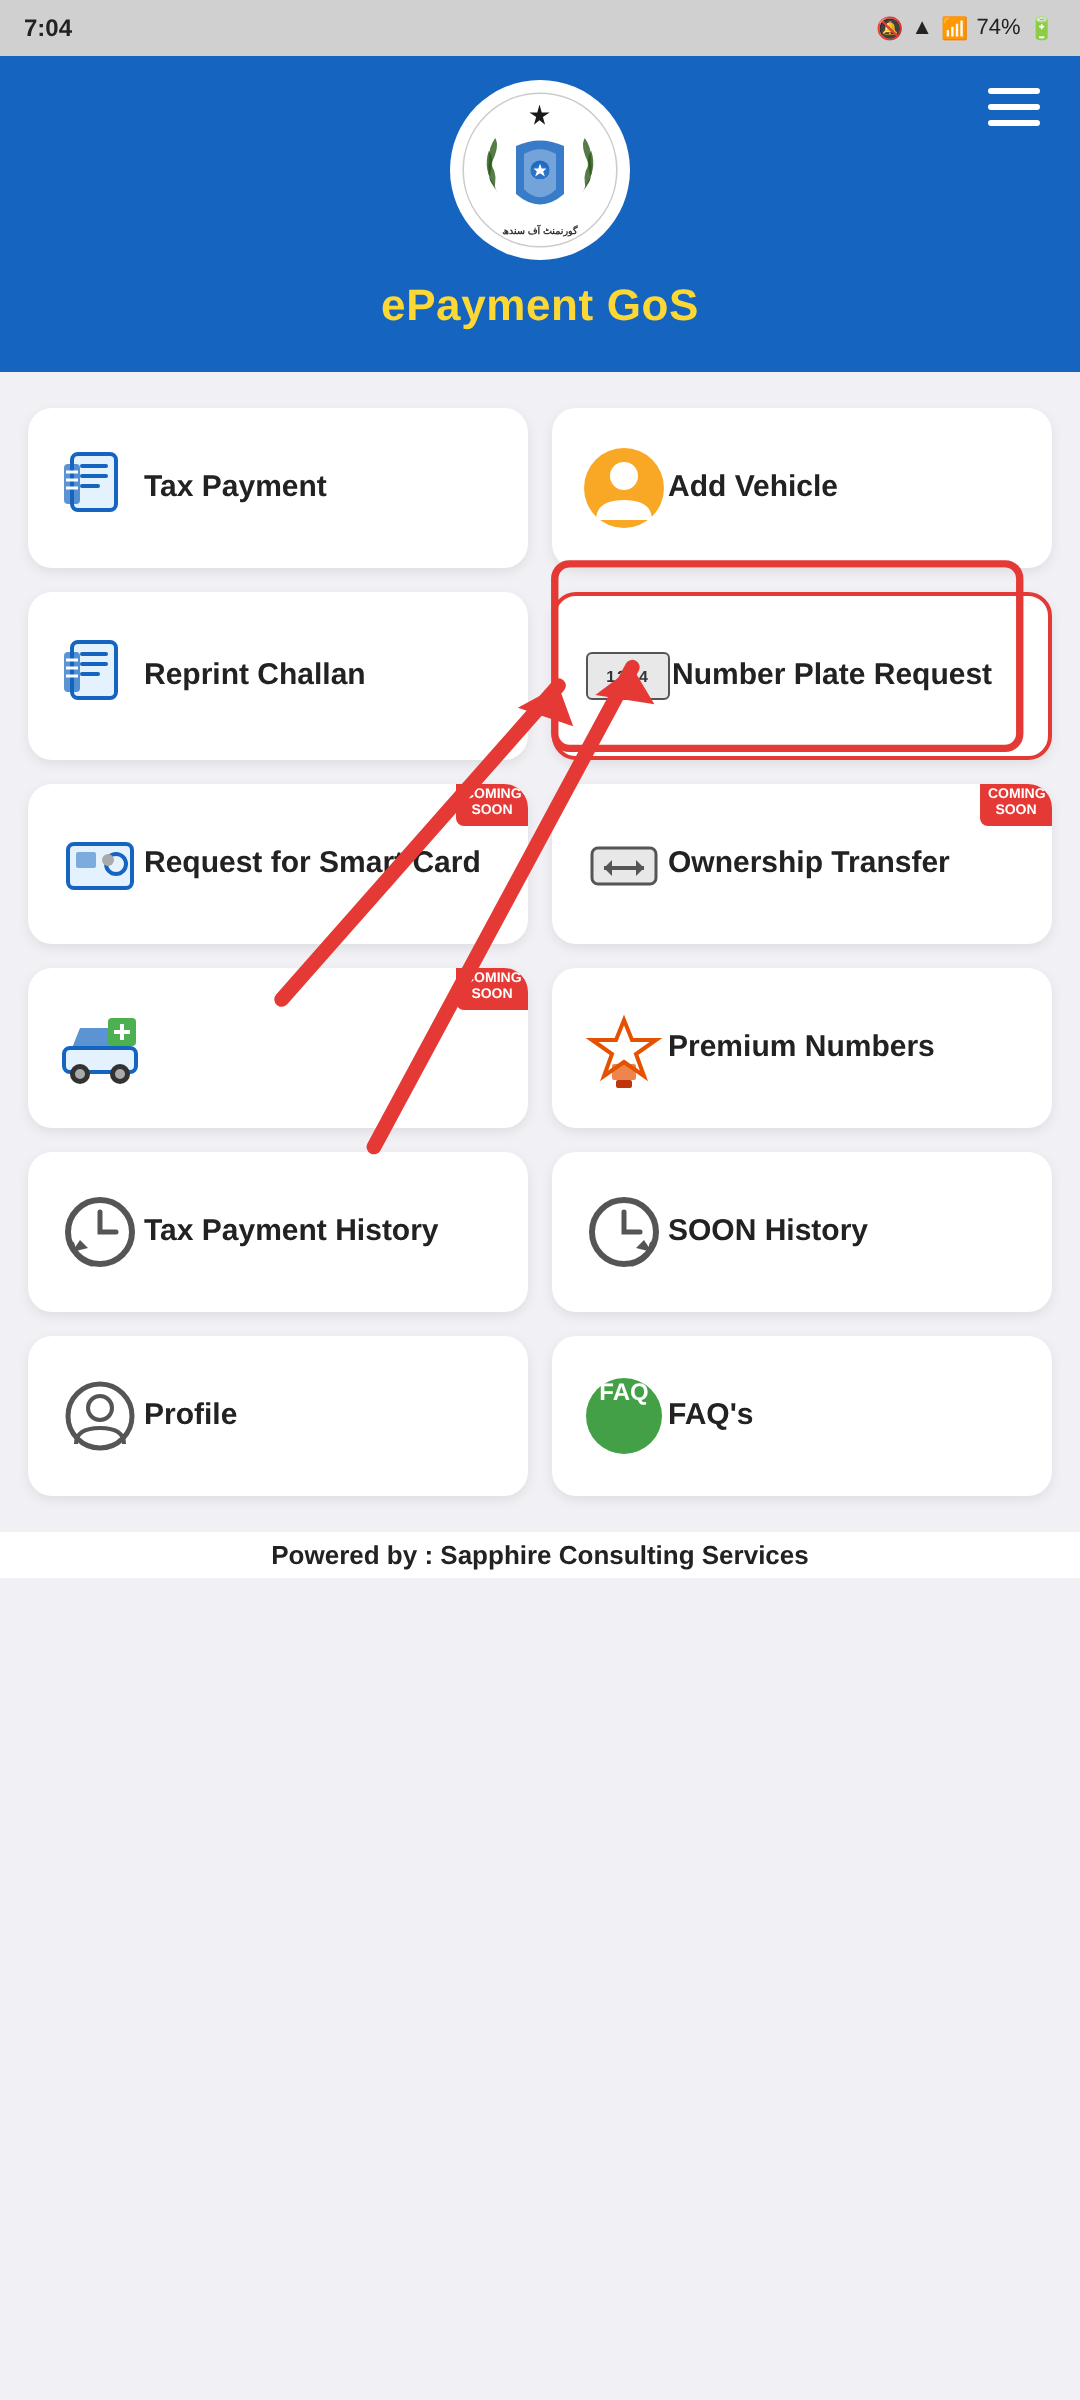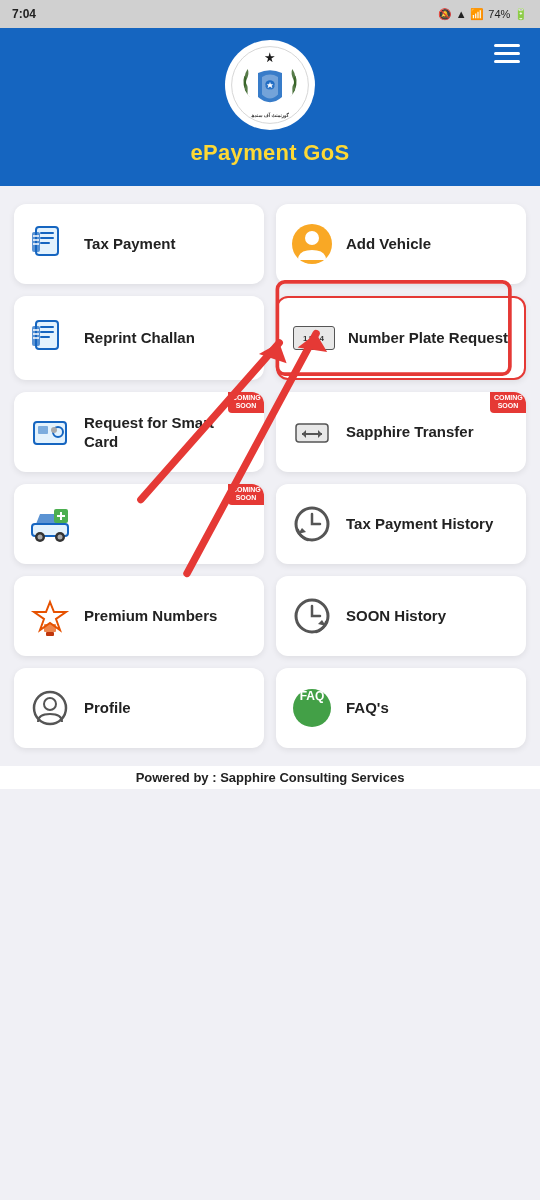--- a/index.html
+++ b/index.html
@@ -89,21 +89,20 @@
       gap: 12px;
     }
 
     
     .card {
       background: white;
       border-radius: 12px;
       padding: 18px 14px;
       display: flex;
       align-items: center;
-      gap: 12px;
       box-shadow: 0 2px 6px rgba(0,0,0,0.08);
       cursor: pointer;
       position: relative;
       overflow: hidden;
       min-height: 80px;
     }
     .card-label {
       font-size: 15px;
       font-weight: 600;
       color: #222;
@@ -319,21 +318,21 @@
     <div class="card">
       <div class="coming-soon">COMING<br>SOON</div>
       <div class="card-icon">
         <svg width="40" height="40" viewBox="0 0 40 40">
           <rect x="4" y="12" width="32" height="18" rx="3" fill="#e8e8e8" stroke="#555" stroke-width="1.5"></rect>
           <path d="M10,22 L30,22" stroke="#555" stroke-width="2"></path>
           <polygon points="26,18 30,22 26,26" fill="#555"></polygon>
           <polygon points="14,18 10,22 14,26" fill="#555"></polygon>
         </svg>
       </div>
-      <span class="card-label">Sapphire Transfer</span>
+      <span class="card-label">Ownership Transfer</span>
     </div>
 
     <div class="card">
       <div class="coming-soon">COMING<br>SOON</div>
       <div class="card-icon">
         <svg width="44" height="40" viewBox="0 0 44 40">
           <rect x="4" y="20" width="36" height="12" rx="3" fill="#e3f2fd" stroke="#1565c0" stroke-width="2"></rect>
           <path d="M8,20 L12,10 L32,10 L36,20Z" fill="#1565c0" opacity="0.7"></path>
           <circle cx="12" cy="33" r="5" fill="#333"></circle>
           <circle cx="12" cy="33" r="2.5" fill="#aaa"></circle>
@@ -342,43 +341,43 @@
           <rect x="26" y="5" width="14" height="14" rx="2" fill="#4caf50"></rect>
           <line x1="33" y1="8" x2="33" y2="16" stroke="white" stroke-width="2"></line>
           <line x1="29" y1="12" x2="37" y2="12" stroke="white" stroke-width="2"></line>
         </svg>
       </div>
     </div>
 
     <div class="card">
       <div class="card-icon">
         <svg width="40" height="40" viewBox="0 0 40 40">
+          <path d="M20,6 L24,16 L36,16 L26,23 L30,34 L20,27 L10,34 L14,23 L4,16 L16,16 Z" fill="none" stroke="#e65100" stroke-width="2"></path>
+          <rect x="14" y="28" width="12" height="8" rx="1" fill="#e65100" opacity="0.7"></rect>
+          <rect x="16" y="36" width="8" height="4" rx="1" fill="#bf360c"></rect>
+        </svg>
+      </div>
+      <span class="card-label">Premium Numbers</span>
+    </div>
+
+    <div class="card">
+      <div class="card-icon">
+        <svg width="40" height="40" viewBox="0 0 40 40">
           <circle cx="20" cy="20" r="16" fill="none" stroke="#555" stroke-width="3"></circle>
           <path d="M20,10 L20,20 L28,20" stroke="#555" stroke-width="2.5" stroke-linecap="round" fill="none"></path>
           <path d="M6,26 Q8,34 16,36" stroke="#555" stroke-width="2.5" stroke-linecap="round" fill="none"></path>
           <polygon points="10,24 6,30 14,28" fill="#555"></polygon>
         </svg>
       </div>
       <span class="card-label">Tax Payment History</span>
     </div>
 
     <div class="card">
       <div class="card-icon">
         <svg width="40" height="40" viewBox="0 0 40 40">
-          <path d="M20,6 L24,16 L36,16 L26,23 L30,34 L20,27 L10,34 L14,23 L4,16 L16,16 Z" fill="none" stroke="#e65100" stroke-width="2"></path>
-          <rect x="14" y="28" width="12" height="8" rx="1" fill="#e65100" opacity="0.7"></rect>
-          <rect x="16" y="36" width="8" height="4" rx="1" fill="#bf360c"></rect>
-        </svg>
-      </div>
-      <span class="card-label">Premium Numbers</span>
-    </div>
-
-    <div class="card">
-      <div class="card-icon">
-        <svg width="40" height="40" viewBox="0 0 40 40">
           <circle cx="20" cy="20" r="16" fill="none" stroke="#555" stroke-width="3"></circle>
           <path d="M20,10 L20,20 L28,20" stroke="#555" stroke-width="2.5" stroke-linecap="round" fill="none"></path>
           <path d="M34,26 Q32,34 24,36" stroke="#555" stroke-width="2.5" stroke-linecap="round" fill="none"></path>
           <polygon points="30,24 34,30 26,28" fill="#555"></polygon>
         </svg>
       </div>
       <span class="card-label">SOON History</span>
     </div>
 
     <div class="card">

